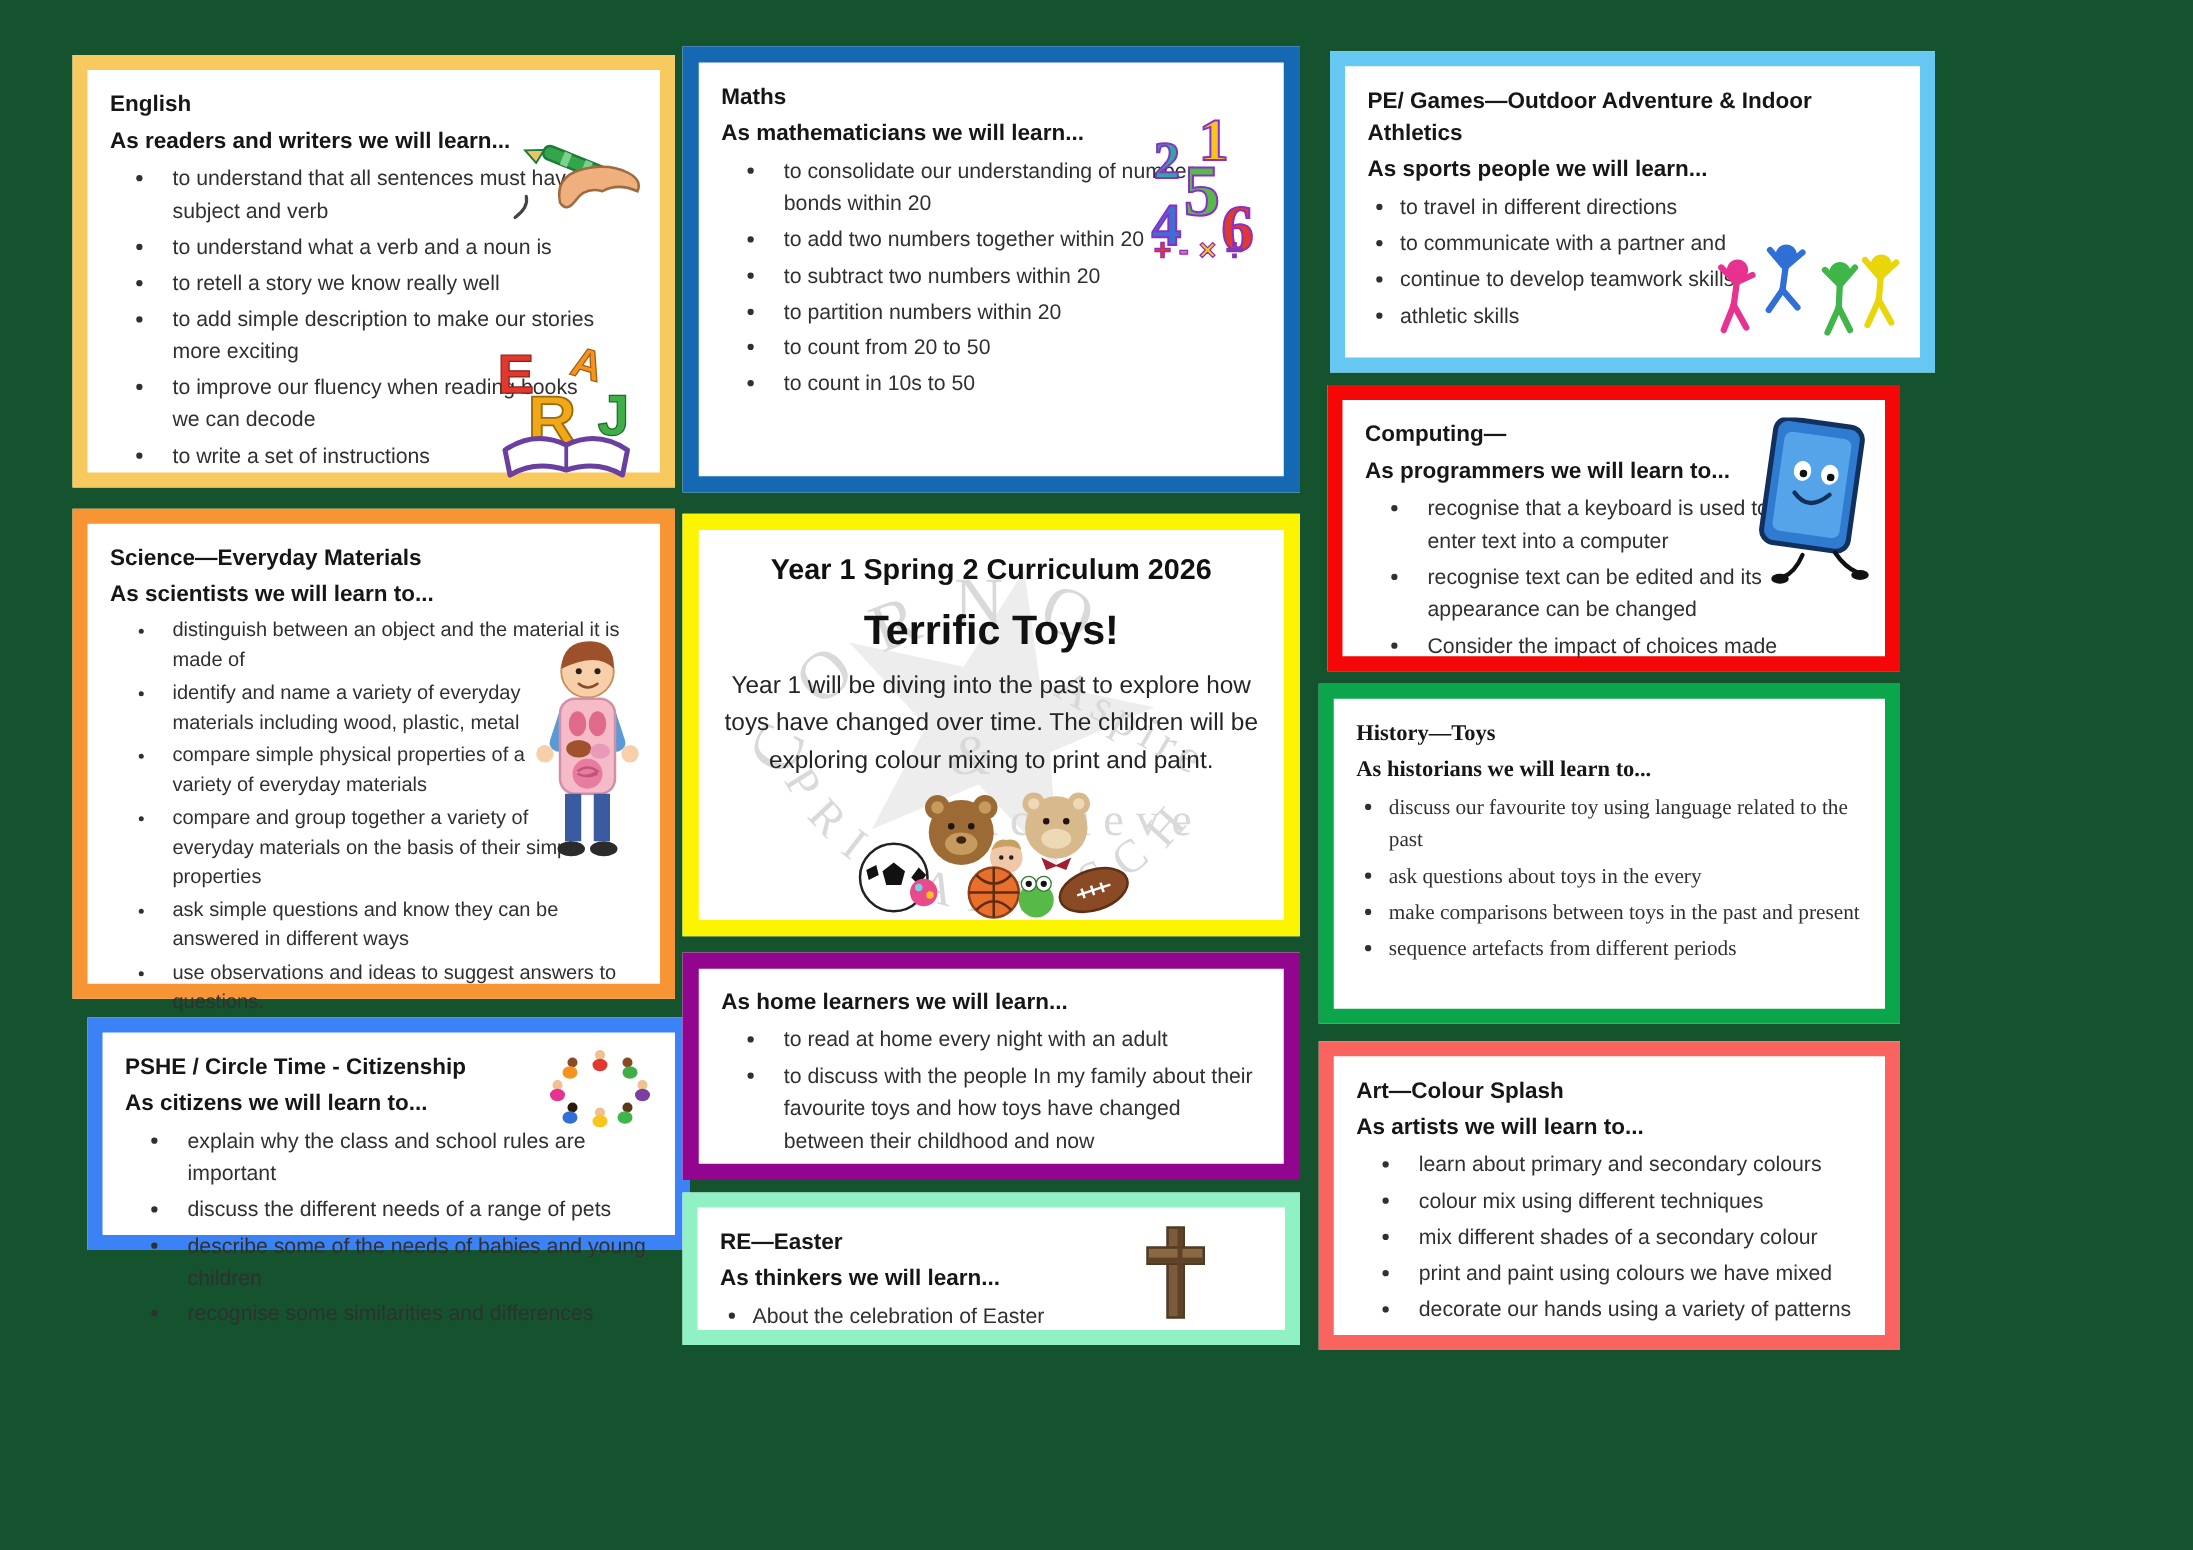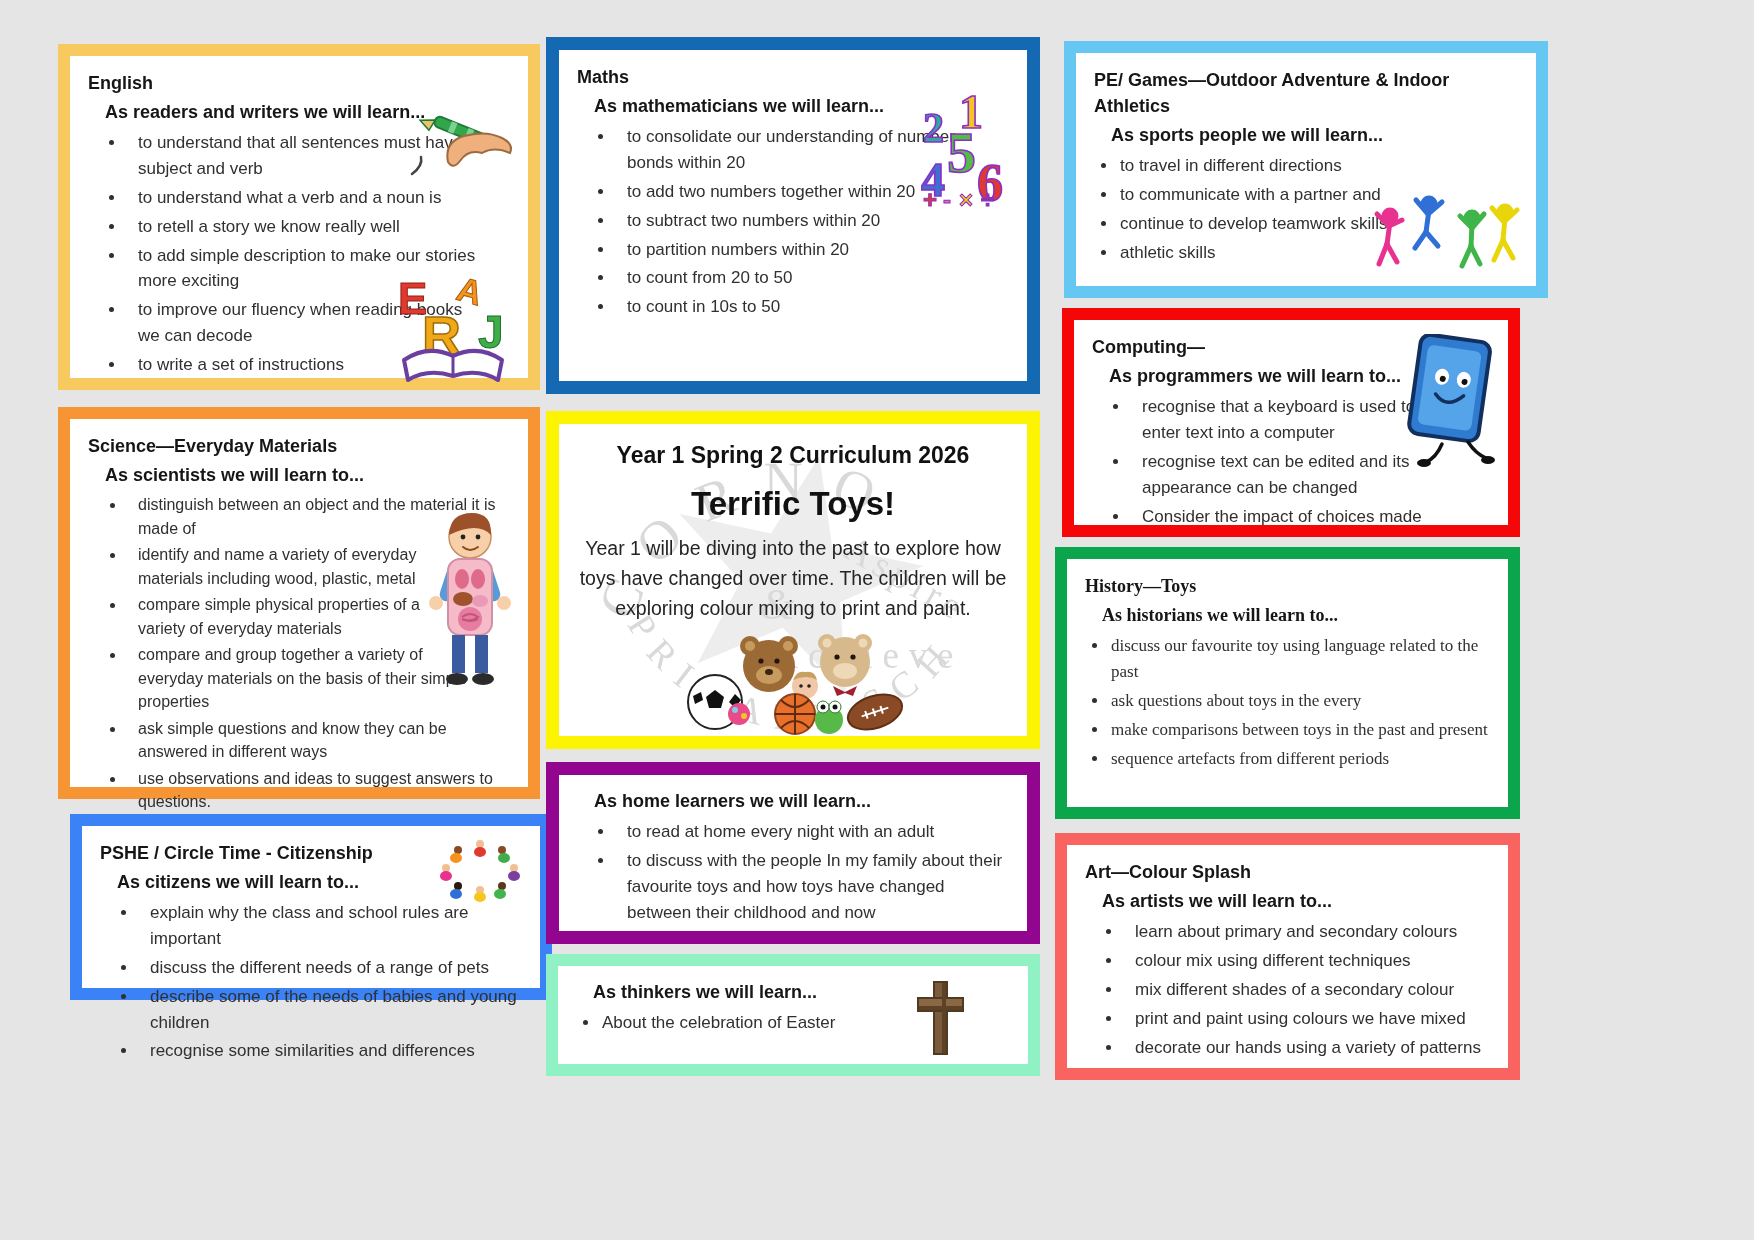--- a/index.html
+++ b/index.html
@@ -1,20 +1,20 @@
 <!DOCTYPE html>
 <html><head>
 <meta charset="utf-8">
 <style>
   html,body{margin:0;padding:0;background:#ffffff;}
-  .canvas{position:relative;width:1754px;height:1240px;background:#e5e5e5;overflow:hidden;
+  .canvas{position:relative;width:1754px;height:1240px;background:#14532d;overflow:hidden;
           font-family:"Liberation Sans","DejaVu Sans",sans-serif;color:#2b2b2b;}
   .box{position:absolute;background:#ffffff;box-sizing:border-box;padding:10px 18px 8px 18px;}
   .box h2{font-size:18px;font-weight:bold;color:#161616;margin:4px 0 0 0;line-height:1.45;}
-  .box h3{font-size:18px;font-weight:bold;color:#161616;margin:3px 0 5px 17px;line-height:1.45;}
+  .box h3{font-size:18px;font-weight:bold;color:#161616;margin:3px 0 5px 0;line-height:1.45;}
   .box ul{margin:2px 0 0 0;font-size:17px;line-height:1.52;color:#303030;}
   ul.wide{padding-left:38px;}
   ul.wide li{padding-left:12px;margin:0 0 3px 0;}
   ul.tight{padding-left:24px;}
   ul.tight li{padding-left:2px;margin:0 0 3px 0;}
   .mw330{max-width:330px;} .mw340{max-width:340px;} .mw350{max-width:355px;} .mw320{max-width:305px;}
   
   .english{left:58px;top:44px;width:482px;height:346px;border:12px solid #F8C95F;}
   .maths{left:546px;top:37px;width:494px;height:357px;border:13px solid #1569B3;}
   .pe{left:1064px;top:41px;width:484px;height:257px;border:12px solid #66C7F3;}
@@ -327,20 +327,21 @@
 
   <section class="box home">
     <h3>As home learners we will learn...</h3>
     <ul class="wide">
       <li>to read at home every night with an adult</li>
       <li>to discuss with the people In my family about their favourite toys and how toys have changed between their childhood and now</li>
     </ul>
   </section>
 
   <section class="box re">
+    <h2>RE—Easter</h2>
     <h3>As thinkers we will learn...</h3>
     <ul class="tight">
       <li>About the celebration of Easter</li>
     </ul>
     <svg class="icon cross-icon" width="56" height="80" viewBox="0 0 56 80">
       <rect x="22" y="4" width="13" height="72" fill="#7B5B3B" stroke="#4F3A22" stroke-width="2"></rect>
       <rect x="6" y="20" width="45" height="13" fill="#8A6844" stroke="#4F3A22" stroke-width="2"></rect>
       <rect x="30" y="5" width="4" height="70" fill="#5E4228"></rect>
       <rect x="7" y="28" width="43" height="4" fill="#5E4228"></rect>
     </svg>

